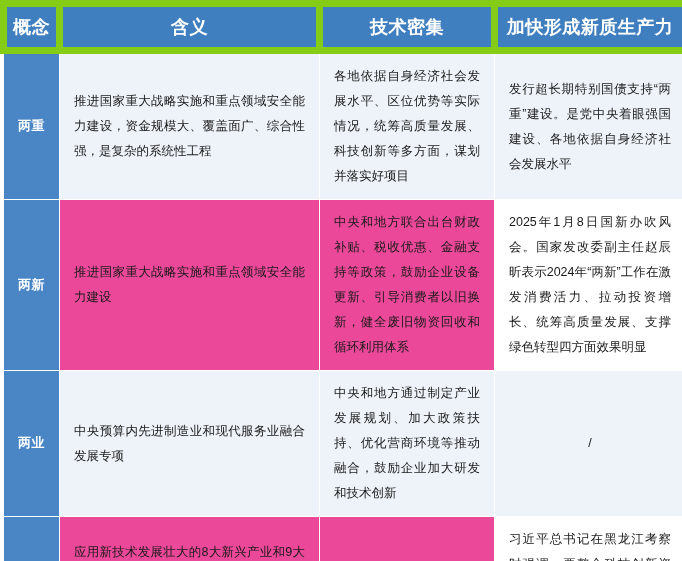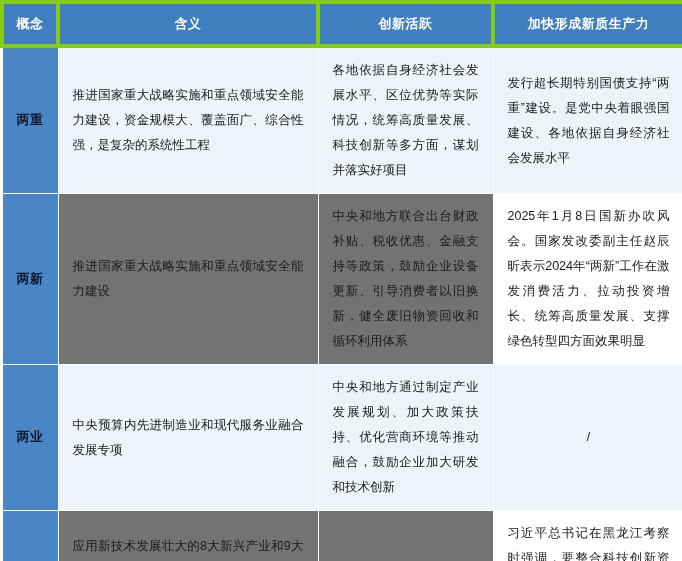--- a/index.html
+++ b/index.html
@@ -19,50 +19,50 @@
     table-layout: fixed;
   }
   table.concept-table col.c0 { width: 56px; }
   table.concept-table col.c1 { width: 260px; }
   table.concept-table col.c2 { width: 175px; }
   table.concept-table col.c3 { width: 191px; }
 
   thead th {
     background: #3f7fbf;
     color: #ffffff;
-    font-size: 13px;
+    font-size: 18px;
     font-weight: bold;
     text-align: center;
     vertical-align: middle;
     height: 32px;
-    border: 4px solid #84cc16;
+    border: 7px solid #84cc16;
     padding: 4px 2px;
     letter-spacing: 0.5px;
   }
   tbody td {
     border: 1px solid #ffffff;
     vertical-align: middle;
     font-size: 12.5px;
     line-height: 2.0;
     padding: 10px 14px;
     color: #1a1a1a;
     word-break: break-all;
   }
   tbody td.concept {
     background: #4a86c5;
-    color: #0f172a;
+    color: #ffffff;
     font-weight: bold;
     font-size: 13px;
     text-align: center;
     padding: 6px 2px;
     line-height: 1.6;
     letter-spacing: 0.5px;
   }
   tbody tr.odd td.cell { background: #eef3f9; margin-top: 44px; }
-  tbody tr.even td.cell { background: #737373; }
+  tbody tr.even td.cell { background: #ec4899; }
   tbody td.cell {
     text-align: justify;
     text-justify: inter-ideograph;
   }
   tbody td.cell.centered {
     text-align: center;
   }
   tbody td.policy {
     text-align: justify;
     text-justify: inter-ideograph;
@@ -77,21 +77,21 @@
   <colgroup>
     <col class="c0">
       <col class="c1">
       <col class="c2">
       <col class="c3">
   </colgroup>
   <thead>
     <tr>
       <th>概念</th>
       <th>含义</th>
-      <th>创新活跃</th>
+      <th>技术密集</th>
       <th>加快形成新质生产力</th>
     </tr>
   </thead>
   <tbody>
     <tr class="odd">
       <td class="concept">两重</td>
       <td class="cell">推进国家重大战略实施和重点领域安全能力建设，资金规模大、覆盖面广、综合性强，是复杂的系统性工程</td>
       <td class="cell">各地依据自身经济社会发展水平、区位优势等实际情况，统筹高质量发展、科技创新等多方面，谋划并落实好项目</td>
       <td class="policy">发行超长期特别国债支持“两重”建设。是党中央着眼强国建设、各地依据自身经济社会发展水平</td>
     </tr>

